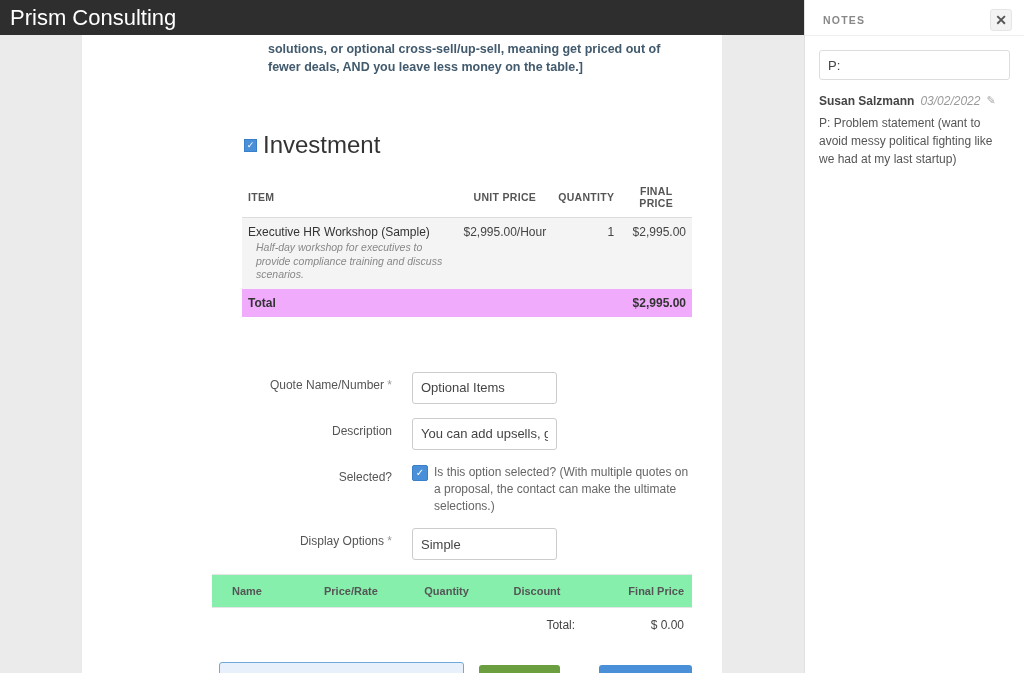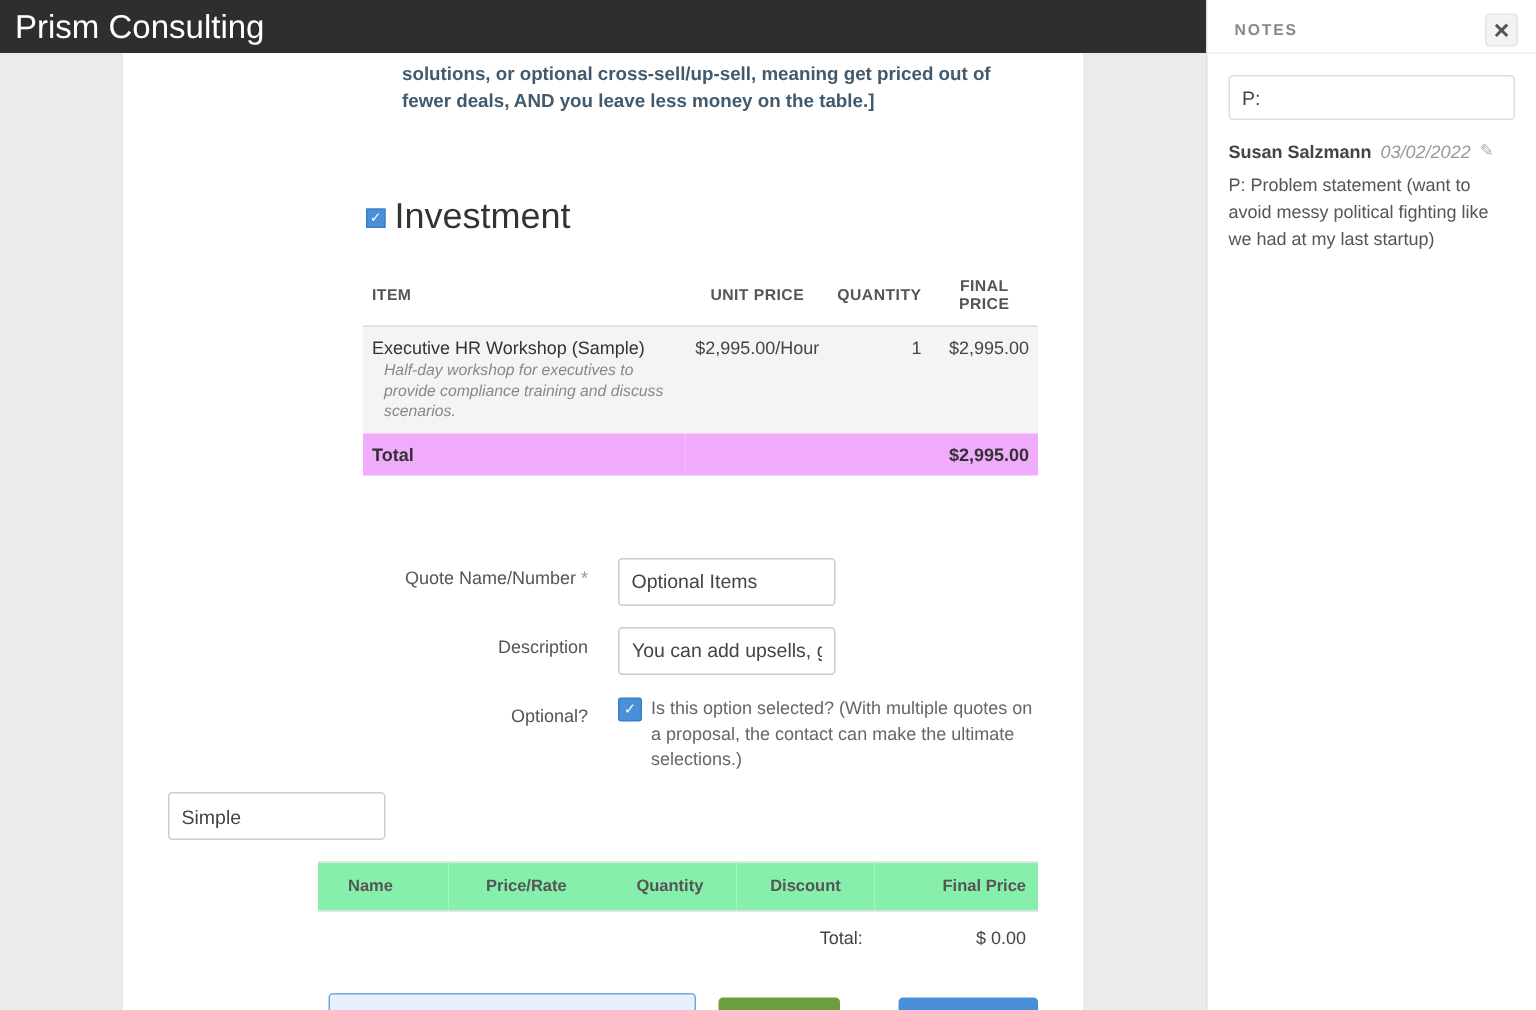--- a/index.html
+++ b/index.html
@@ -126,27 +126,28 @@
     <div class="form-area">
       <div class="form-row">
         <div class="form-label"><span>Quote Name/Number</span> <span class="req">*</span></div>
         <input class="form-input" value="Optional Items" style="">
       </div>
       <div class="form-row">
         <div class="form-label">Description</div>
         <input class="form-input" value="You can add upsells, go" style="">
       </div>
       <div class="form-row">
-        <div class="form-label">Optional?</div>
+        <div class="form-label">Selected?</div>
         <div class="checkbox-wrap">
           <span class="checkbox-box">✓</span>
           <span class="form-help" style="max-width:300px;">Is this option selected? (With multiple quotes on a proposal, the contact can make the ultimate selections.)</span>
         </div>
       </div>
       <div class="form-row">
+        <div class="form-label"><span>Display Options</span> <span class="req">*</span></div>
         <input class="form-input" value="Simple" style="">
       </div>
     </div>
 
     <table class="items-table">
       <thead>
         <tr>
           <th class="name-col">Name</th>
           <th class="price-col">Price/Rate</th>
           <th class="qty-col">Quantity</th>

